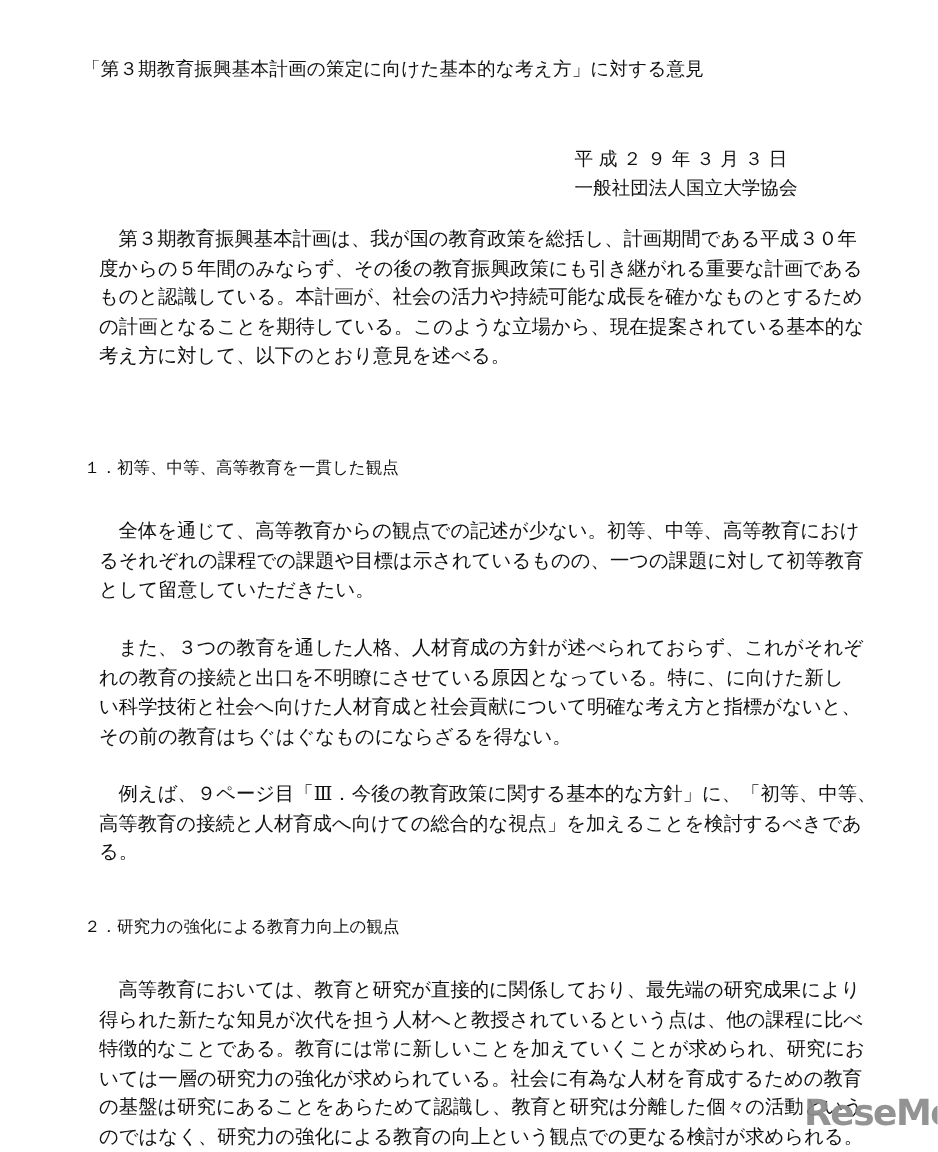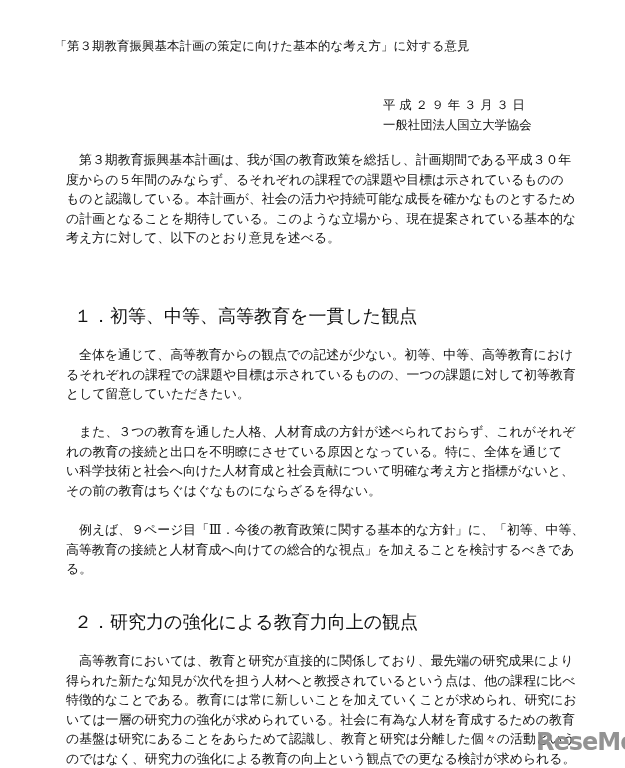--- a/index.html
+++ b/index.html
@@ -32,43 +32,43 @@
       letter-spacing: 0.1px;
       white-space: nowrap;
     }
     .meta {
       position: absolute;
       left: 383px;
       top: 96px;
       font-size: 12.4px;
       line-height: 19px;
     }
-    .meta .date { letter-spacing: 3.8px; white-space: nowrap; font-family: Liberation Serif, serif; }
+    .meta .date { letter-spacing: 3.8px; white-space: nowrap; }
     .meta .org { white-space: nowrap; }
     .para {
       position: absolute;
       left: 66px;
       width: 480px;
       font-size: 12.9px;
       line-height: 19.5px;
     }
     .para .line {
       display: block;
       white-space: nowrap;
       text-align: justify;
       text-align-last: justify;
       height: 19.5px;
     }
     .para .line.indent { padding-left: 13px; }
     .para .line.last { text-align-last: left; }
     .heading {
       position: absolute;
-      left: 74px;
+      left: 56px;
       font-family: Liberation Sans, sans-serif;
-      font-size: 18px;
+      font-size: 11px;
       white-space: nowrap;
     }
     .watermark {
       position: absolute;
       left: 536px;
       top: 728px;
       font-family: "DejaVu Sans", "Liberation Sans", sans-serif;
       font-weight: bold;
       color: #8a8a8a;
       font-size: 24px;
@@ -83,37 +83,37 @@
 
   <div class="doc-title">「第３期教育振興基本計画の策定に向けた基本的な考え方」に対する意見</div>
 
   <div class="meta">
     <div class="date">平成２９年３月３日</div>
     <div class="org">一般社団法人国立大学協会</div>
   </div>
 
   <div class="para" style="top:150px;">
     <span class="line indent">第３期教育振興基本計画は、我が国の教育政策を総括し、計画期間である平成３０年</span>
-    <span class="line">度からの５年間のみならず、るそれぞれの課程での課題や目標は示されているものの</span>
+    <span class="line">度からの５年間のみならず、その後の教育振興政策にも引き継がれる重要な計画である</span>
     <span class="line">ものと認識している。本計画が、社会の活力や持続可能な成長を確かなものとするため</span>
     <span class="line">の計画となることを期待している。このような立場から、現在提案されている基本的な</span>
     <span class="line last">考え方に対して、以下のとおり意見を述べる。</span>
   </div>
 
   <div class="heading" style="top:304px;">１．初等、中等、高等教育を一貫した観点</div>
 
   <div class="para" style="top:345px;">
     <span class="line indent">全体を通じて、高等教育からの観点での記述が少ない。初等、中等、高等教育におけ</span>
     <span class="line">るそれぞれの課程での課題や目標は示されているものの、一つの課題に対して初等教育</span>
     <span class="line last">として留意していただきたい。</span>
   </div>
 
   <div class="para" style="top:423px;font-family:Liberation Serif, serif;">
     <span class="line indent">また、３つの教育を通した人格、人材育成の方針が述べられておらず、これがそれぞ</span>
-    <span class="line">れの教育の接続と出口を不明瞭にさせている原因となっている。特に、全体を通じて</span>
+    <span class="line">れの教育の接続と出口を不明瞭にさせている原因となっている。特に、に向けた新し</span>
     <span class="line">い科学技術と社会へ向けた人材育成と社会貢献について明確な考え方と指標がないと、</span>
     <span class="line last">その前の教育はちぐはぐなものにならざるを得ない。</span>
   </div>
 
   <div class="para" style="top:520px;">
     <span class="line indent">例えば、９ページ目「Ⅲ．今後の教育政策に関する基本的な方針」に、「初等、中等、</span>
     <span class="line">高等教育の接続と人材育成へ向けての総合的な視点」を加えることを検討するべきであ</span>
     <span class="line last">る。</span>
   </div>
 

